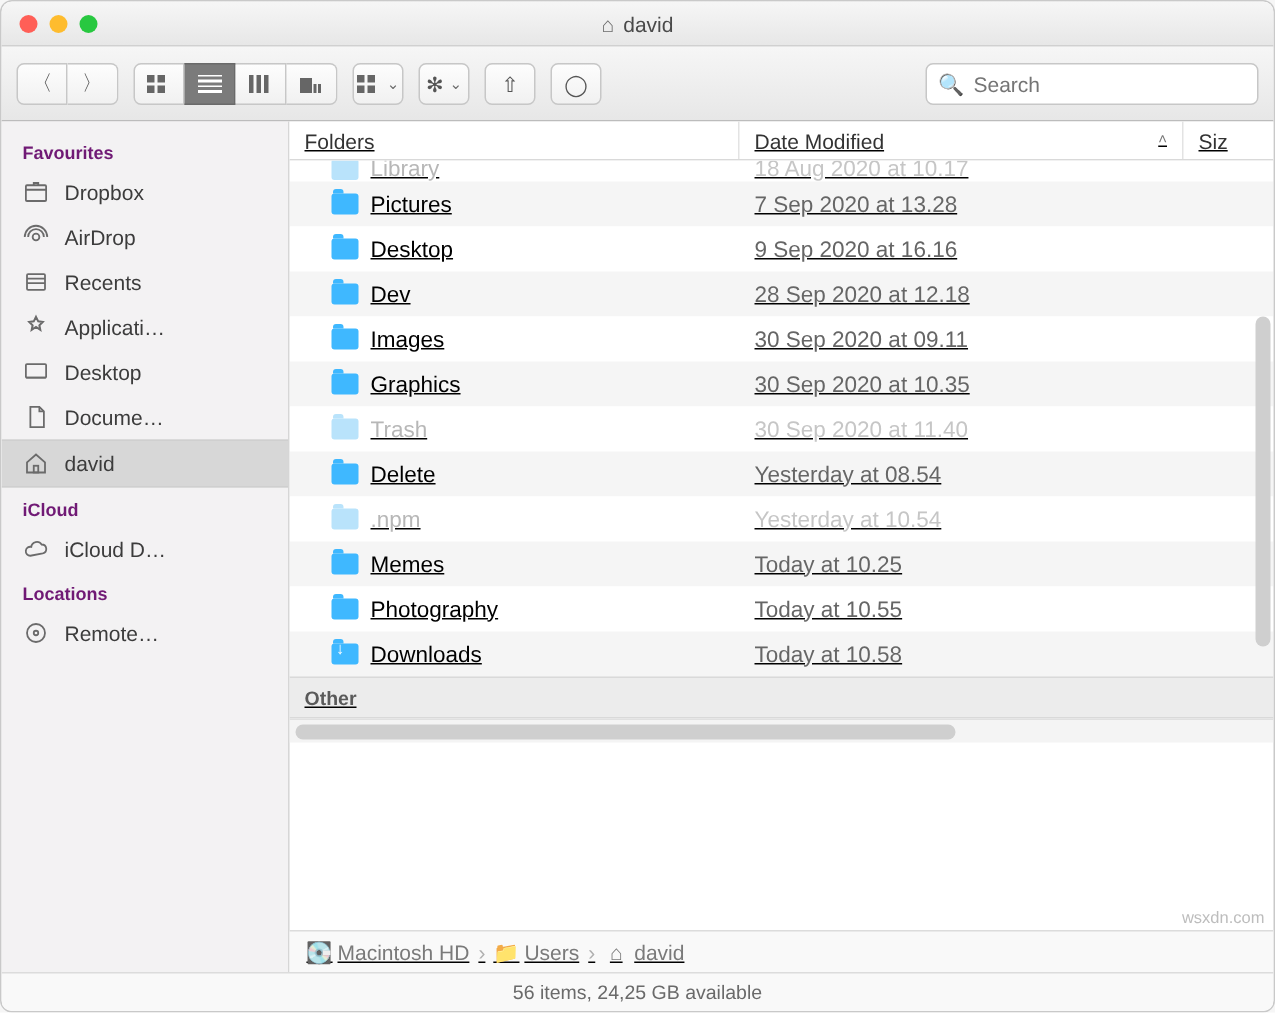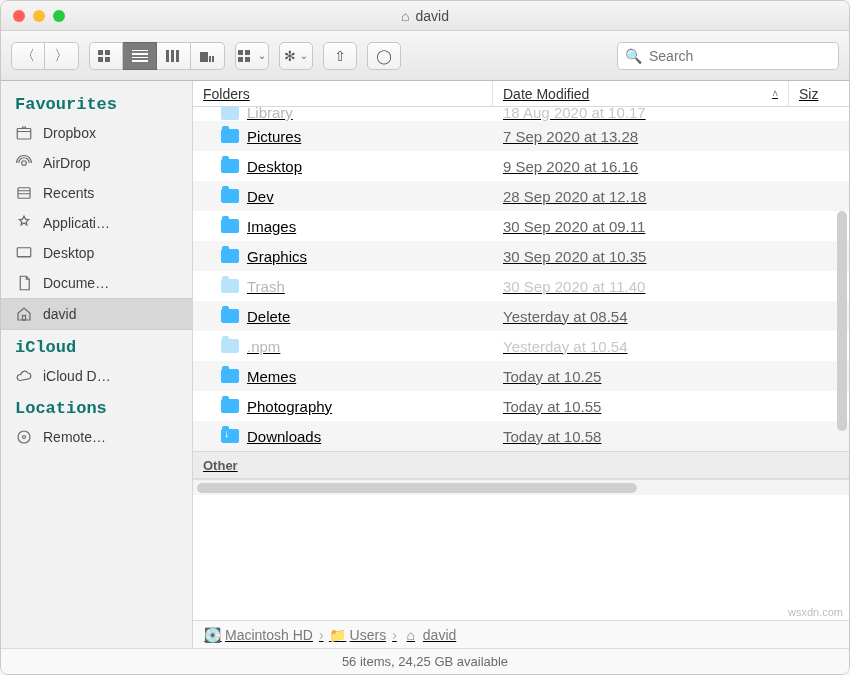--- a/index.html
+++ b/index.html
@@ -26,21 +26,21 @@
   .spacer { flex:1; }
   .search { flex: 0 0 180px; height:28px; border:1px solid #c7c7c7; border-radius:5px; background:#fff; display:flex; align-items:center; padding:0 8px; gap:6px; color:#9a9a9a; font-size:14px;}
   .search input { border:none; outline:none; flex:1; font-size:14px; color:#333; background:transparent;}
   .chev { font-size:10px; margin-left:4px; color:#6a6a6a;}
 
   
   .body { flex:1; display:flex; min-height:0; }
 
   
   .sidebar { width: 192px; background:#f3f2f3; border-right:1px solid #d6d6d6; overflow:hidden; padding-top:6px; font-size:14px; color:#3c3c3c;}
-  .sb-heading { font-size:17px; color:#0f766e; font-weight:600; padding:8px 14px 4px;font-family:Liberation Mono, monospace; }
+  .sb-heading { font-size:12px; color:#701a75; font-weight:600; padding:8px 14px 4px; }
   .sb-item { display:flex; align-items:center; gap:10px; padding:6px 14px; white-space:nowrap; overflow:hidden; text-overflow:ellipsis;}
   .sb-item.selected { background:#d7d7d7; border-top:1px solid #cfcfcf; border-bottom:1px solid #cfcfcf;}
   .sb-icon { width:18px; height:18px; flex:none; display:flex; align-items:center; justify-content:center; color:#6b6b6b; }
   .sb-icon svg { width:18px; height:18px; }
 
   
   .main { flex:1; display:flex; flex-direction:column; min-width:0; position:relative;text-decoration:underline; }
   .col-headers { height:26px; border-bottom:1px solid #d9d9d9; display:flex; font-size:14px; color:#333; background:#fff; }
   .col-h { display:flex; align-items:center; padding:0 10px; border-right:1px solid #e3e3e3; position:relative;}
   .col-h.folders{ flex:0 0 300px;}

